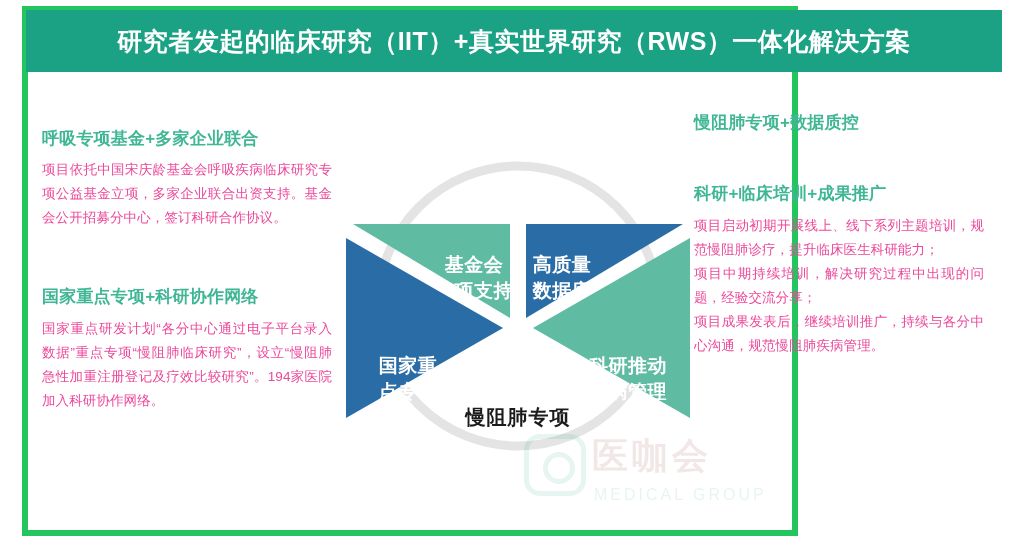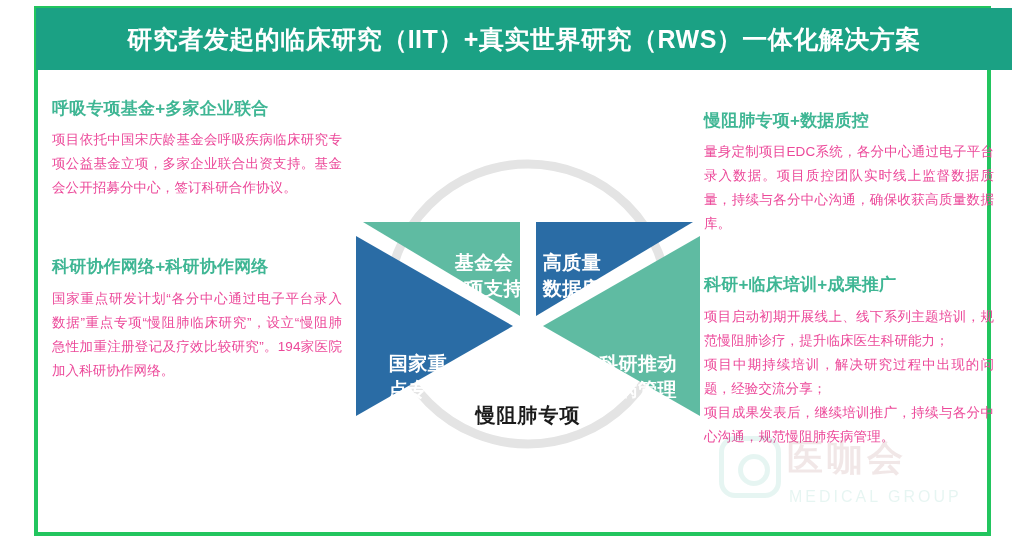--- a/index.html
+++ b/index.html
@@ -11,26 +11,26 @@
     width: 1020px;
     height: 548px;
     font-family: "Liberation Sans", "DejaVu Sans", sans-serif;
     overflow: hidden;
     position: relative;
   }
 
   
   #infographic {
     position: absolute;
-    left: 34px;
+    left: 22px;
     top: 6px;
-    width: 957px;
+    width: 776px;
     height: 530px;
     box-sizing: border-box;
-    border: 4px solid #22c55e;
+    border: 6px solid #22c55e;
     background: #ffffff;
   }
 
   
   #header-band {
     position: absolute;
     left: -2px;
     top: -2px;
     width: 976px;
     height: 62px;
@@ -77,24 +77,24 @@
   }
   .block-body {
     color: #ec4899;
     font-size: 13.5px;
     line-height: 1.78;
     margin: 0;
     text-align: justify;
     letter-spacing: 0.1px;
   }
 
-  #col-left  .block:nth-child(1) { margin-top: 28px; }
+  #col-left  .block:nth-child(1) { margin-top: 56px; }
   #col-left  .block:nth-child(2) { margin-top: 56px; }
   #col-right .block:nth-child(1) { margin-top: 40px; }
-  #col-right .block:nth-child(2) { margin-top: 38px; }
+  #col-right .block:nth-child(2) { margin-top: 50px; }
 
   
   #hex-diagram {
     position: absolute;
     left: 310px;
     top: 64px;
     width: 360px;
     height: 340px;
   }
   #hex-diagram svg { display: block; }
@@ -173,29 +173,28 @@
   </div>
 
   <div id="body-area">
 
     <div class="col" id="col-left">
       <div class="block">
         <h3 class="block-heading">呼吸专项基金+多家企业联合</h3>
         <p class="block-body">项目依托中国宋庆龄基金会呼吸疾病临床研究专项公益基金立项，多家企业联合出资支持。基金会公开招募分中心，签订科研合作协议。</p>
       </div>
       <div class="block">
-        <h3 class="block-heading">科研协作网络+科研协作网络</h3>
+        <h3 class="block-heading">国家重点专项+科研协作网络</h3>
         <p class="block-body">国家重点研发计划“各分中心通过电子平台录入数据”重点专项“慢阻肺临床研究”，设立“慢阻肺急性加重注册登记及疗效比较研究”。194家医院加入科研协作网络。</p>
       </div>
     </div>
 
     <div class="col" id="col-right">
       <div class="block">
         <h3 class="block-heading">慢阻肺专项+数据质控</h3>
-        <p class="block-body">量身定制项目EDC系统，各分中心通过电子平台录入数据。项目质控团队实时线上监督数据质量，持续与各分中心沟通，确保收获高质量数据库。</p>
       </div>
       <div class="block">
         <h3 class="block-heading">科研+临床培训+成果推广</h3>
         <p class="block-body" style="white-space: pre-line;">项目启动初期开展线上、线下系列主题培训，规范慢阻肺诊疗，提升临床医生科研能力；
 项目中期持续培训，解决研究过程中出现的问题，经验交流分享；
 项目成果发表后，继续培训推广，持续与各分中心沟通，规范慢阻肺疾病管理。</p>
       </div>
     </div>
 
     <div id="hex-diagram">

